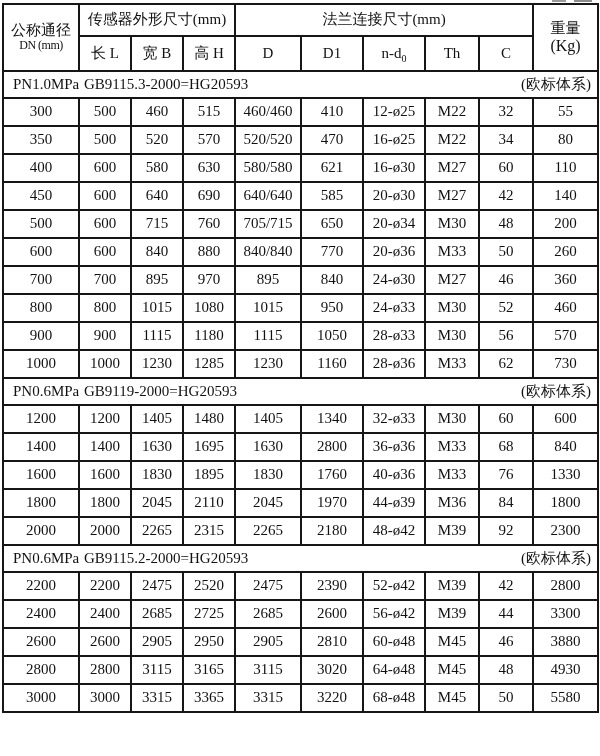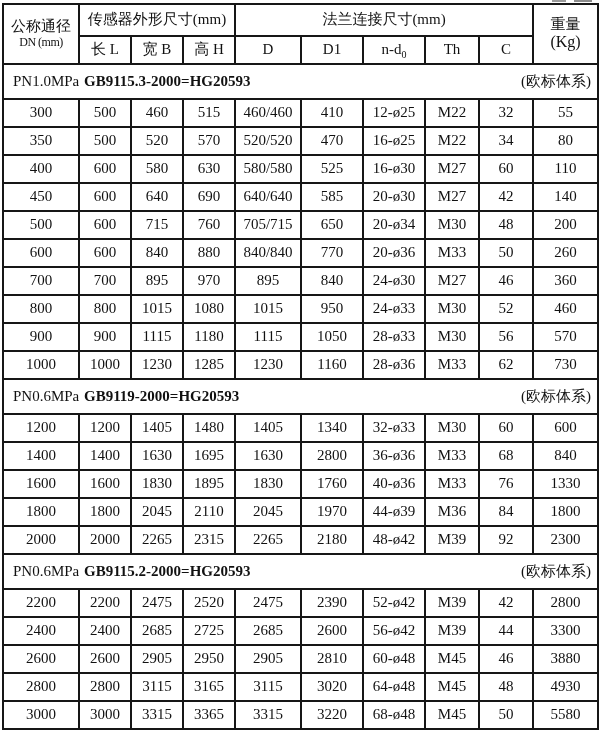--- a/index.html
+++ b/index.html
@@ -29,36 +29,36 @@
     text-align: center;
     vertical-align: middle;
     font-weight: normal;
     font-size: 15px;
     line-height: 1.15;
     padding: 0;
     overflow: hidden;
     white-space: nowrap;
   }
   thead tr.h1 th { height: 32px; }
-  thead tr.h2 th { height: 28px; }
+  thead tr.h2 th { height: 35px; }
   .dn-title, .wt-title { font-size: 15px; }
   .dn-sub { font-size: 12px; letter-spacing: -0.5px; }
   .wt-sub { font-size: 16px; }
   sub { font-size: 10px; line-height: 0; }
 
-  tbody tr.section-row td { height: 35px; margin-top: 20px; }
+  tbody tr.section-row td { height: 27px; margin-top: 20px; }
   tbody tr.data-row td { height: 28px; }
 
   .section-line {
     display: flex; align-items: center;
     width: 100%;
     font-size: 15px;
   }
   .sec-pressure { flex: 0 0 80px; text-align: left; padding-left: 9px; }
-  .sec-standard { text-align: center; font-weight: bold; }
+  .sec-standard { text-align: center; }
   .sec-system { margin-left: auto; padding-right: 6px; }
 </style>
 </head>
 <body>
 
 <div class="page">
   <div class="artifact"></div>
 
   <table class="spec">
     <colgroup>
@@ -130,21 +130,21 @@
           <td>M22</td>
           <td>34</td>
           <td>80</td>
         </tr>
         <tr class="data-row">
           <td>400</td>
           <td>600</td>
           <td>580</td>
           <td>630</td>
           <td>580/580</td>
-          <td>525</td>
+          <td>621</td>
           <td>16-ø30</td>
           <td>M27</td>
           <td>60</td>
           <td>110</td>
         </tr>
         <tr class="data-row">
           <td>450</td>
           <td>600</td>
           <td>640</td>
           <td>690</td>

